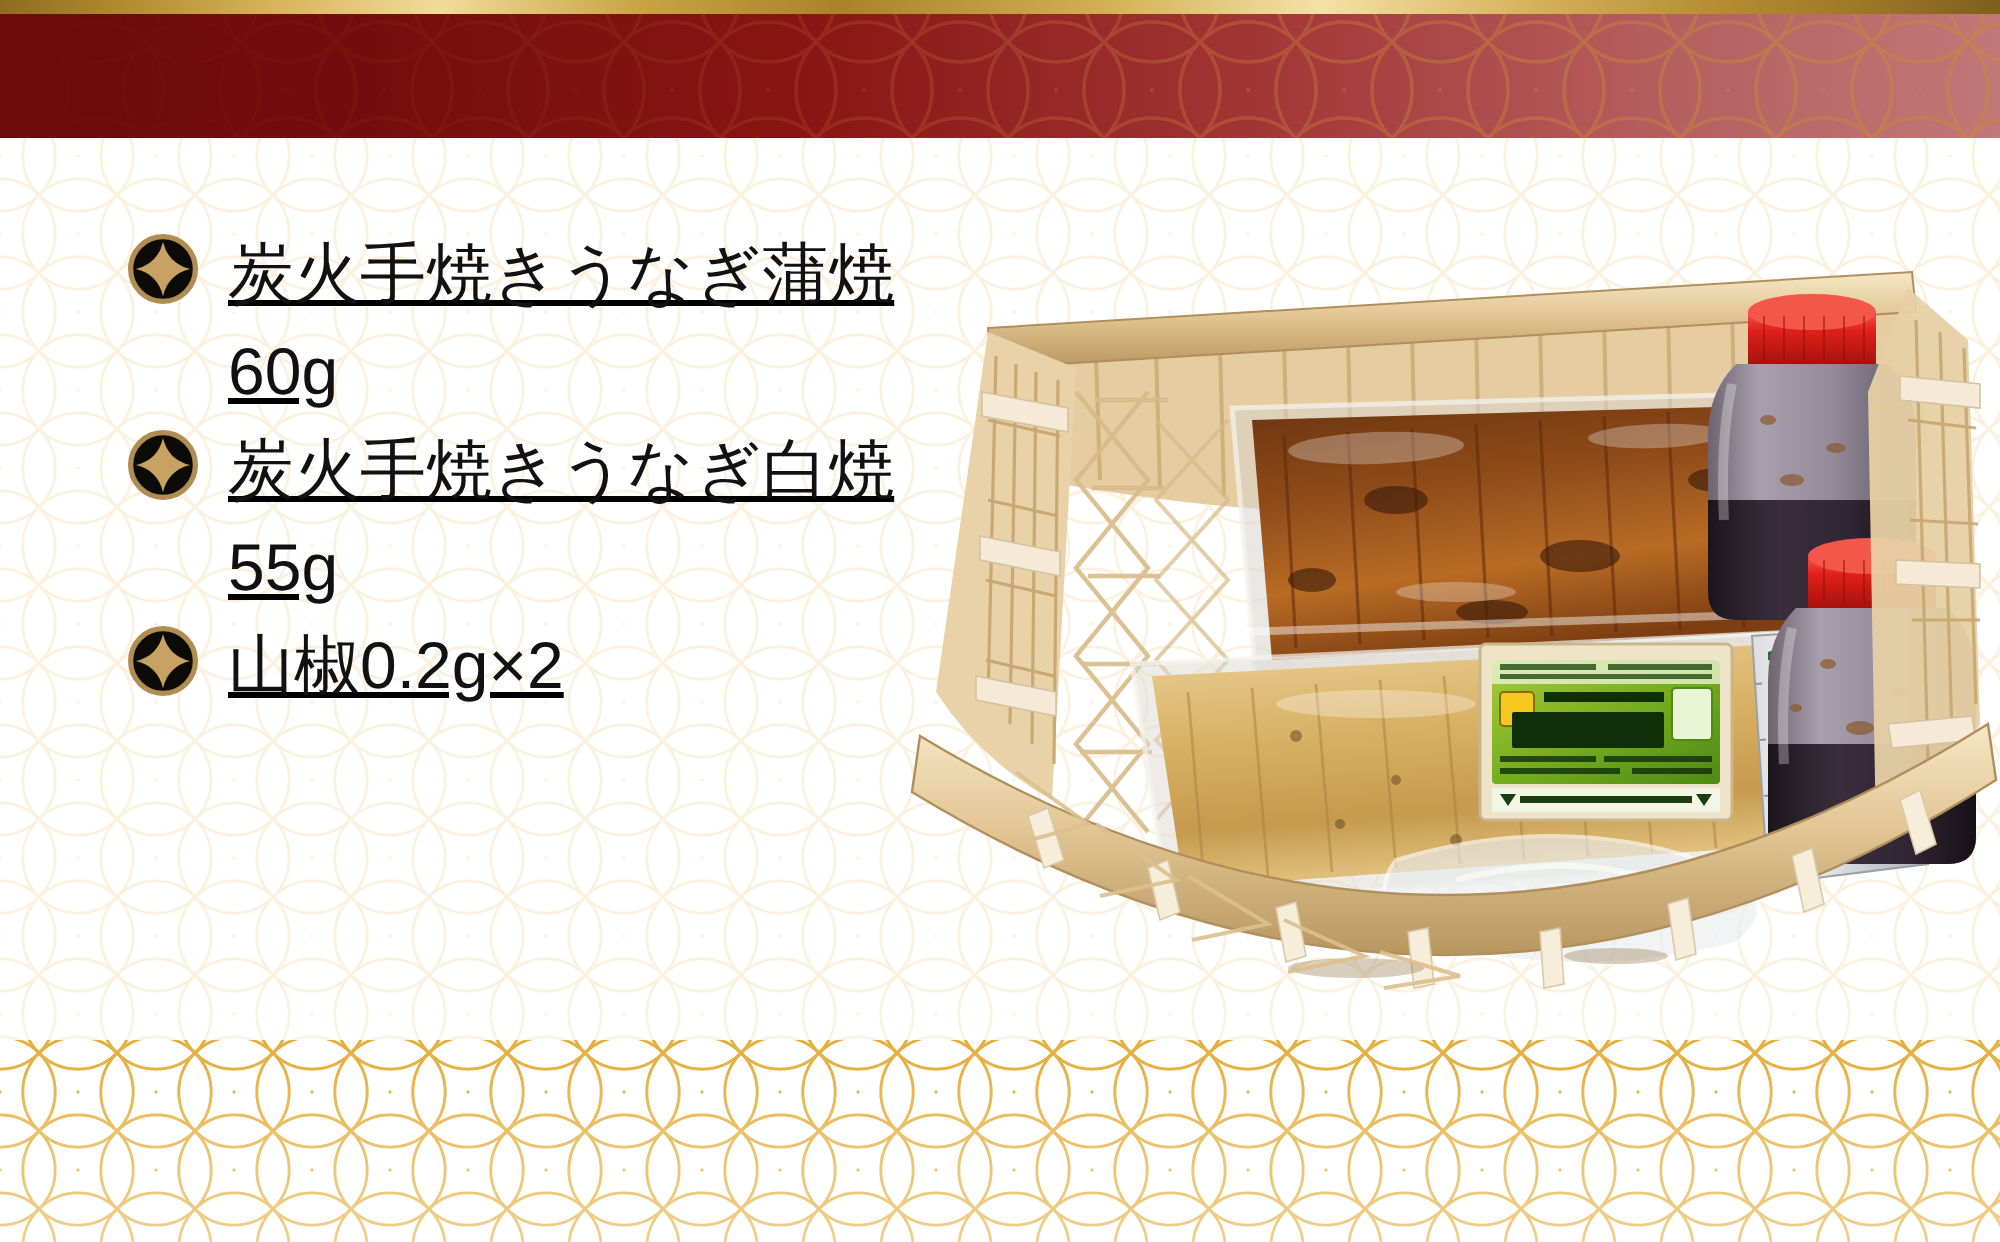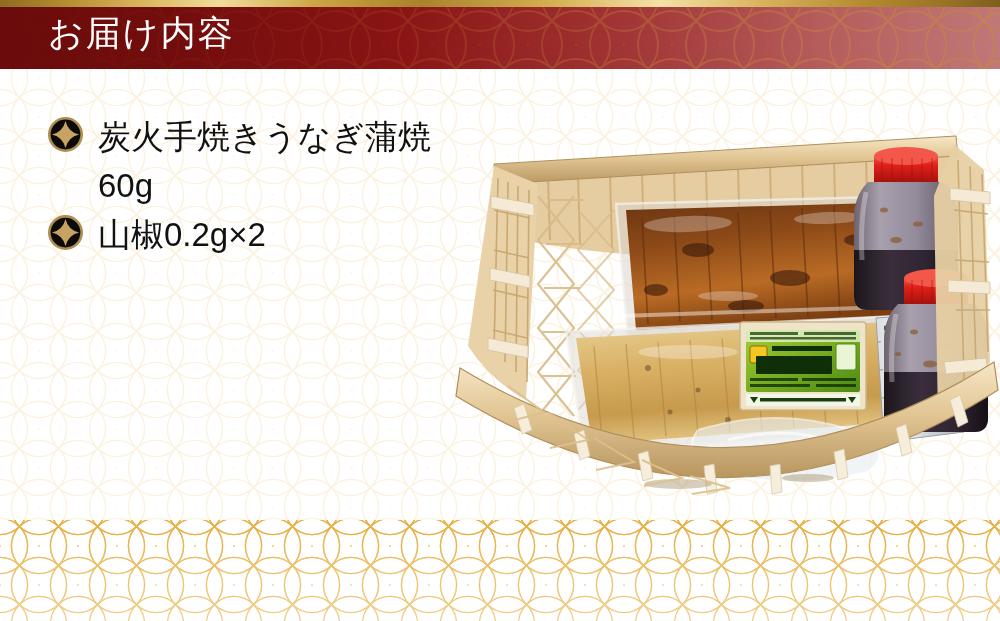--- a/index.html
+++ b/index.html
@@ -84,24 +84,25 @@
     left: 398px;
     top: 100px;
     width: 602px;
     height: 420px;
     z-index: 2;
   }
 
   
   .list {
     position: absolute;
-    left: 44px;
+    left: 60px;
     top: 112px;
     width: 560px;
     z-index: 4;
+    text-decoration: underline;
   }
   .list-item {
     position: relative;
     margin-bottom: 0px;
     padding-left: 54px;
     min-height: 48px;
   }
   .bullet {
     position: absolute;
     left: 4px;
@@ -522,34 +523,41 @@
             <stop offset="0.62" stop-color="#9a9a9a"></stop>
             <stop offset="1" stop-color="#ffffff"></stop>
           </linearGradient>
           <mask id="hdrMask">
             <rect x="0" y="0" width="1000" height="90" fill="url(#hdrFadeL)"></rect>
           </mask>
         </defs>
         <rect x="0" y="0" width="1000" height="90" fill="url(#shippouHdr)" mask="url(#hdrMask)"></rect>
       </svg>
     </div>
-    <div class="header-title">お届け内容</div>
   </div>
 
   <div class="list">
 
     <div class="list-item">
       <svg class="bullet" viewBox="0 0 40 40" aria-hidden="true">
         <circle cx="20" cy="20" r="18.5" fill="#0d0b08" stroke="#b08d51" stroke-width="3"></circle>
         <path d="M20,4.5 Q23,17 35.5,20 Q23,23 20,35.5 Q17,23 4.5,20 Q17,17 20,4.5 Z" fill="#c8a263"></path>
       </svg>
       <div class="item-text">炭火手焼きうなぎ蒲焼
 60g</div>
     </div>
 
+    <div class="list-item">
+      <svg class="bullet" viewBox="0 0 40 40" aria-hidden="true">
+        <circle cx="20" cy="20" r="18.5" fill="#0d0b08" stroke="#b08d51" stroke-width="3"></circle>
+        <path d="M20,4.5 Q23,17 35.5,20 Q23,23 20,35.5 Q17,23 4.5,20 Q17,17 20,4.5 Z" fill="#c8a263"></path>
+      </svg>
+      <div class="item-text">炭火手焼きうなぎ白焼
+55g</div>
+    </div>
 
 
     <div class="list-item">
       <svg class="bullet" viewBox="0 0 40 40" aria-hidden="true">
         <circle cx="20" cy="20" r="18.5" fill="#0d0b08" stroke="#b08d51" stroke-width="3"></circle>
         <path d="M20,4.5 Q23,17 35.5,20 Q23,23 20,35.5 Q17,23 4.5,20 Q17,17 20,4.5 Z" fill="#c8a263"></path>
       </svg>
       <div class="item-text">山椒0.2g×2</div>
     </div>
 

